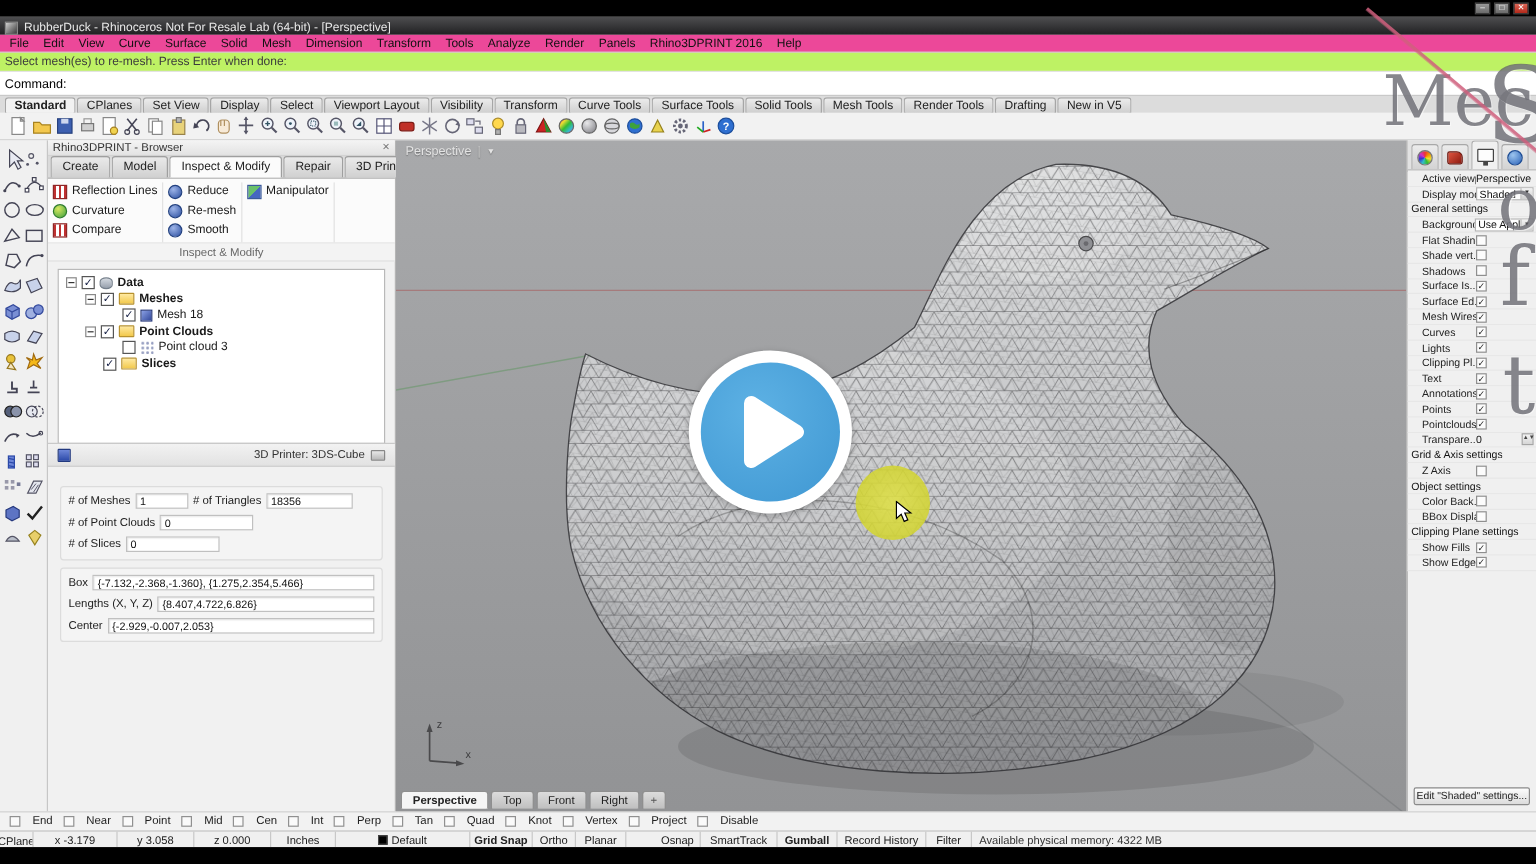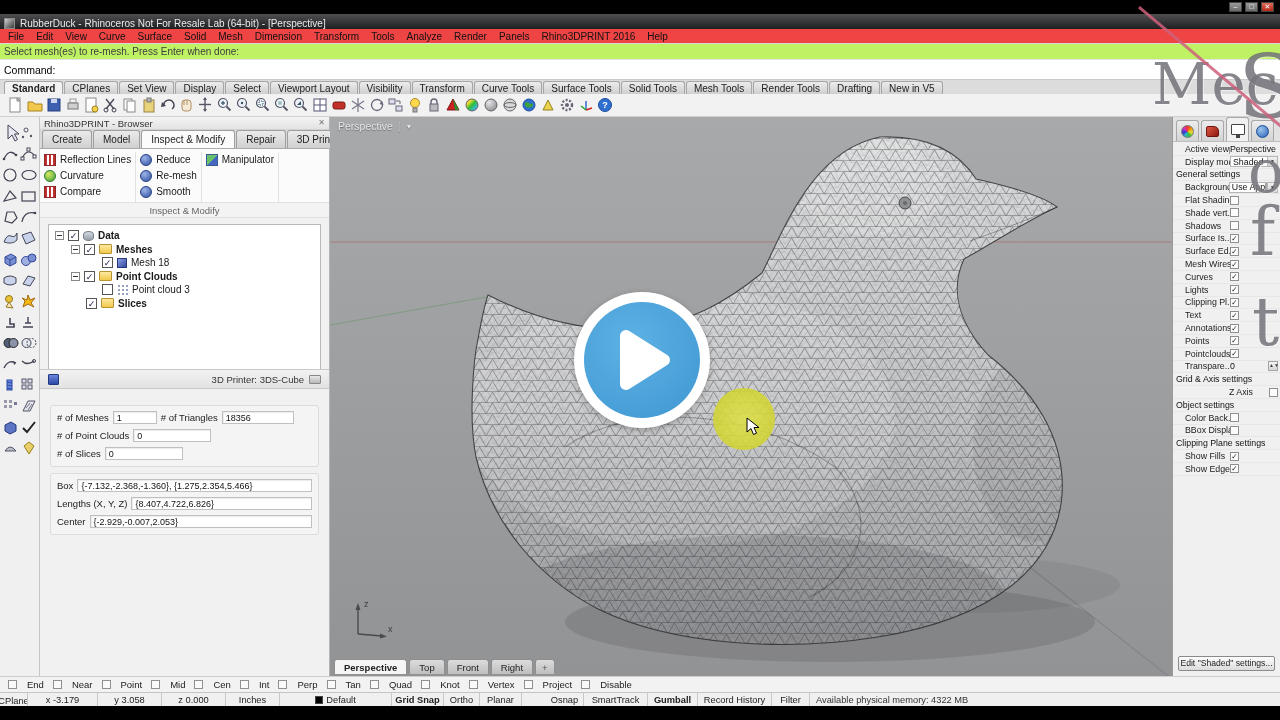--- a/index.html
+++ b/index.html
@@ -14,21 +14,21 @@
     color:#fff;font-size:7px;line-height:8px;text-align:center;}
   .wbtn.close{background:linear-gradient(#e06a5a,#b22718);}
   .app{position:absolute;top:14px;left:0;width:1280px;height:692px;background:#f0f0f0;}
 
   
   .title-bar{height:15px;background:linear-gradient(#4e4e50,#202022);display:flex;align-items:flex-end;
     padding:0 4px;color:#e9e9e9;font-size:10px;}
   .app-icon{width:11px;height:11px;margin-right:5px;background:linear-gradient(135deg,#cfcfcf,#3a3a3a);
     border:1px solid #8a8a8a;}
   
-  .menu-bar{height:15px;background:#ef4444;border-bottom:1px solid #d8d8d8;display:flex;align-items:center;
+  .menu-bar{height:15px;background:#ec4899;border-bottom:1px solid #d8d8d8;display:flex;align-items:center;
     font-size:10px;color:#111;padding-left:2px;}
   .menu-item{padding:0 6px;line-height:15px;cursor:default;}
   
   .history-line{height:16px;background:#bef264;border-bottom:1px solid #e3e3e3;font-size:10px;color:#3c3c3c;
     line-height:16px;padding-left:4px;}
   .command-line{height:20px;background:#fff;border-bottom:1px solid #c9c9c9;font-size:10.5px;color:#000;
     line-height:20px;padding-left:4px;}
   
   .tab-row{height:14px;background:#dcdcdc;display:flex;align-items:flex-end;padding-left:4px;font-size:10px;color:#222;}
   .ttab{padding:0 7px;height:13px;line-height:13px;background:linear-gradient(#ececec,#cfcfcf);
@@ -838,21 +838,21 @@
               <span class="prow-label" style="padding-left: 12px;">Transpare...</span>
               <span class="prow-ctl">
                 <span class="val-text">0</span>
                 <span class="spin">▲▼</span>
               </span>
             </div>
             <div class="prow header">
               <span class="prow-label">Grid &amp; Axis settings</span>
             </div>
             <div class="prow">
-              <span class="prow-label" style="padding-left: 12px; margin-left: 44px;">Z Axis</span>
+              <span class="prow-label" style="padding-left: 12px;">Z Axis</span>
               <span class="prow-ctl">
                 <span class="pcb"></span>
               </span>
             </div>
             <div class="prow header">
               <span class="prow-label">Object settings</span>
             </div>
             <div class="prow">
               <span class="prow-label" style="padding-left: 12px;">Color Back...</span>
               <span class="prow-ctl">

